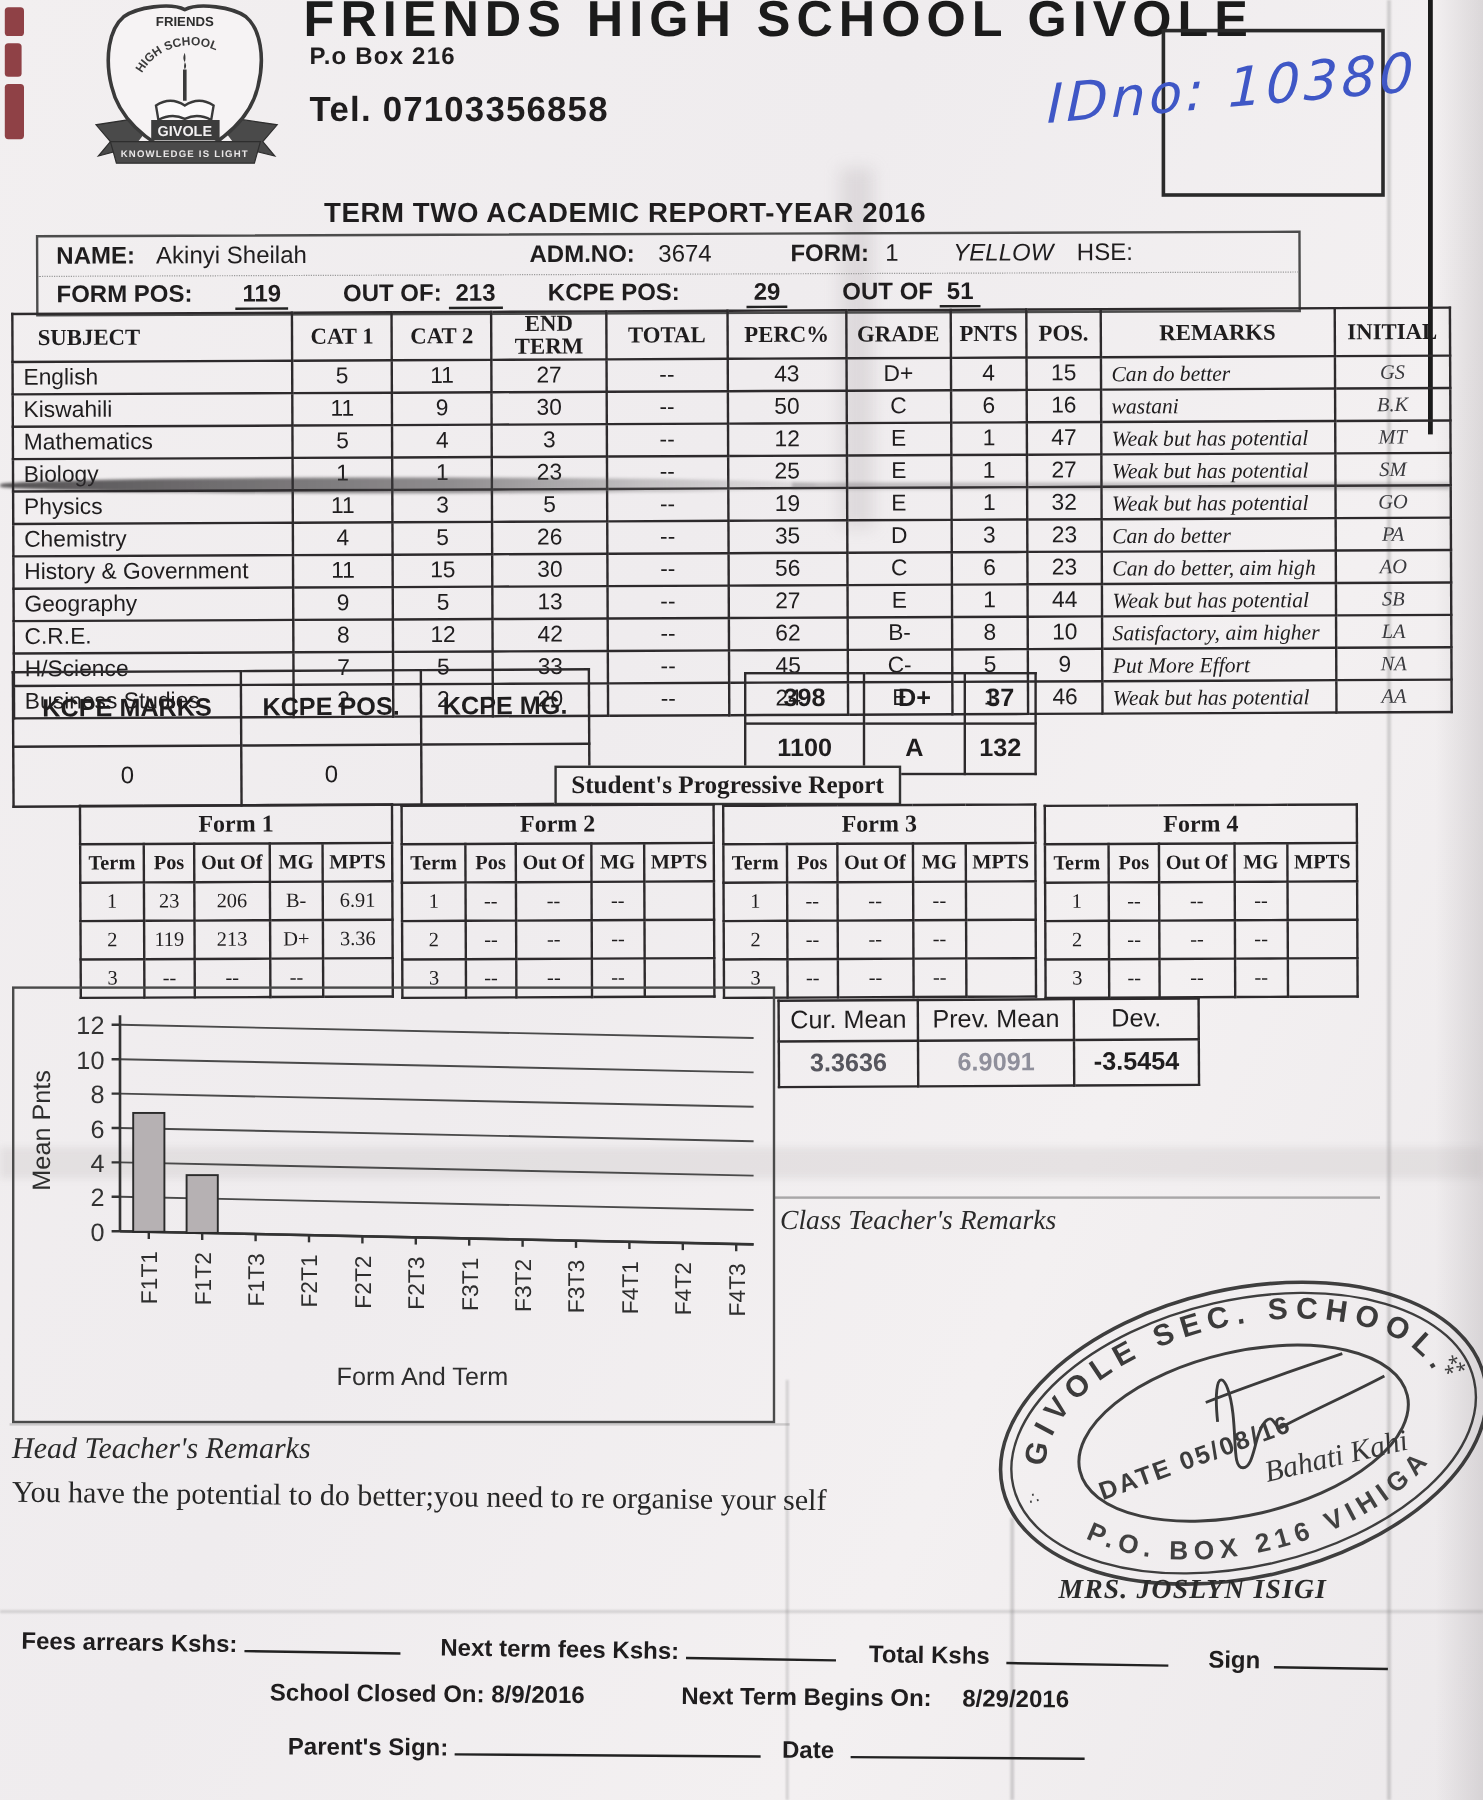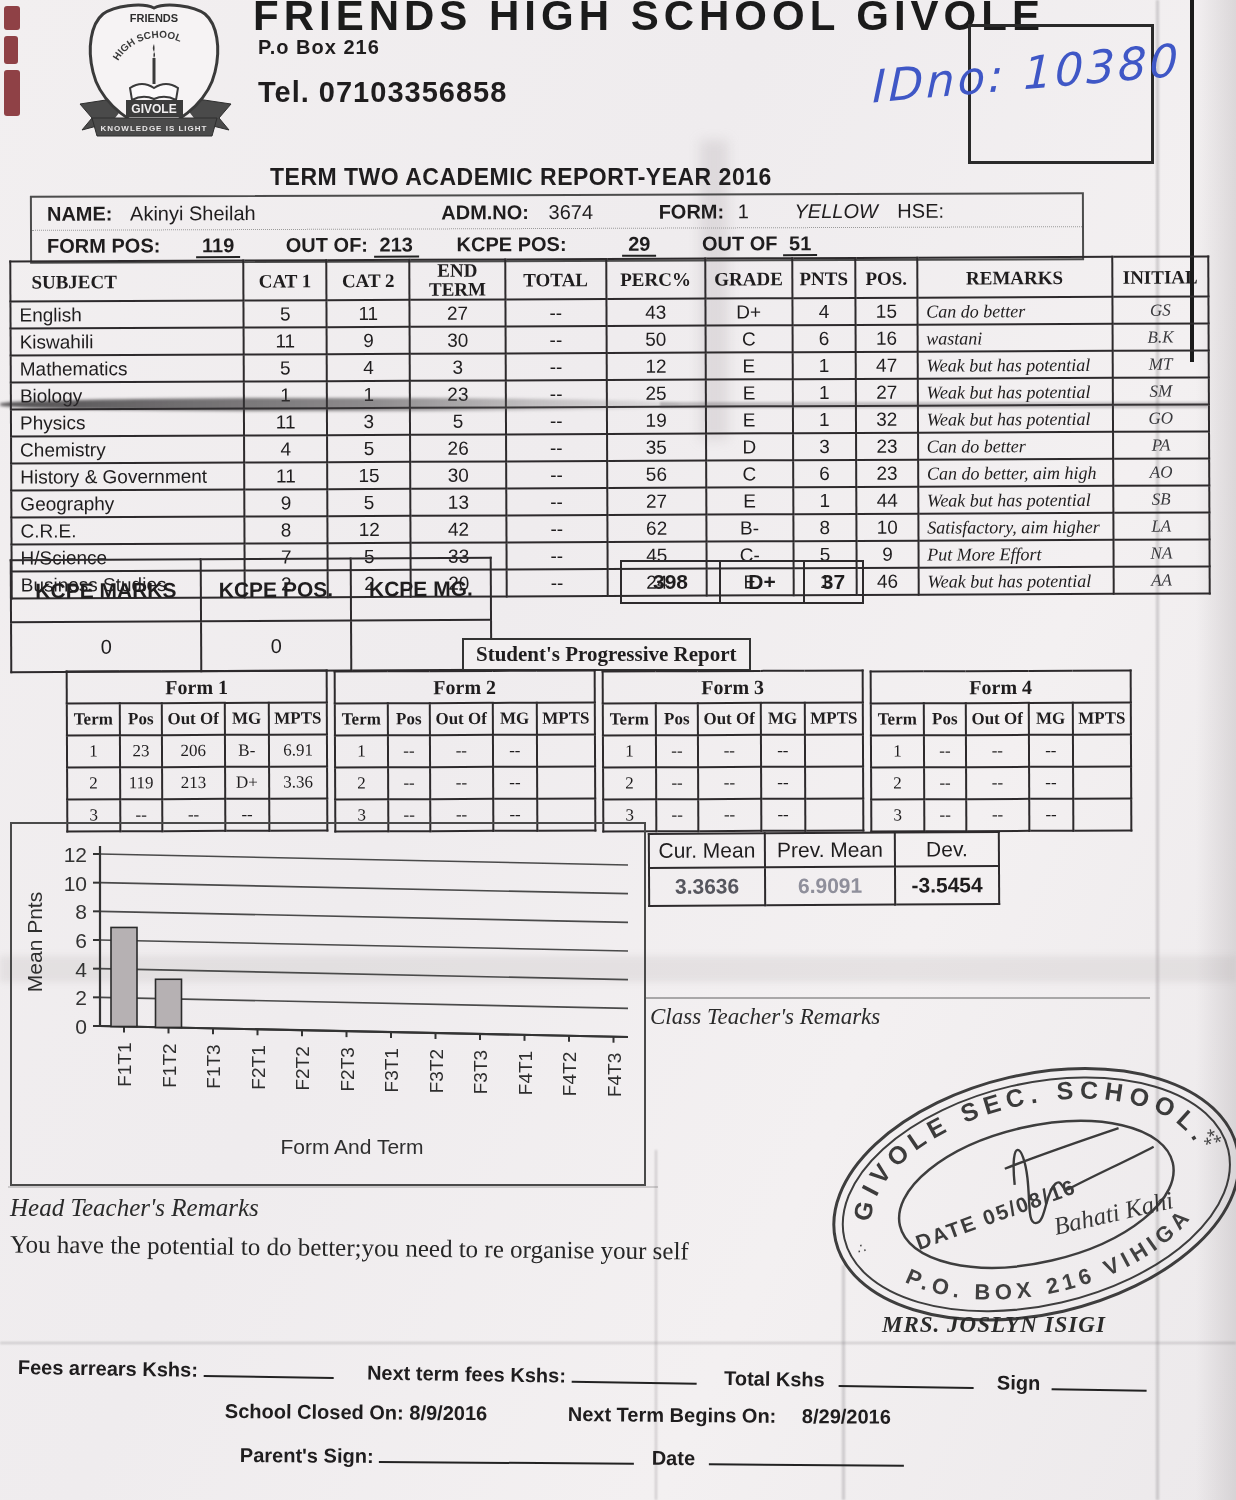--- a/index.html
+++ b/index.html
@@ -340,20 +340,25 @@
 
   <table class="abs totals">
     <tbody>
 
         <tr>
           <td class="t-perc">398</td>
           <td class="t-gr">D+</td>
           <td class="t-pn">37</td>
         </tr>
 
+        <tr>
+          <td class="t-perc">1100</td>
+          <td class="t-gr">A</td>
+          <td class="t-pn">132</td>
+        </tr>
       </tbody>
   </table>
 
   <table class="abs kcpe">
     <tbody>
         <tr>
       <th class="k1">KCPE MARKS</th>
       <th class="k2">KCPE POS.</th>
       <th class="k3">KCPE MG.</th>
     </tr>
@@ -624,21 +629,21 @@
 
   <div class="abs sig-name" style="left:882px;top:1312px;">MRS. JOSLYN ISIGI</div>
 
   <div class="abs foot" style="left:18px;top:1356px;width:1180px;transform:rotate(.9deg);transform-origin:left top;">
     <span class="lbl">Fees arrears Kshs:</span>
     <span class="sline" style="width:130px;"></span>
     <span class="lbl" style="margin-left:28px;">Next term fees Kshs:</span>
     <span class="sline" style="width:125px;"></span>
     <span class="lbl" style="margin-left:22px;">Total Kshs</span>
     <span class="sline" style="width:135px;margin-left:8px;"></span>
-    <span class="lbl" style="margin-left:18px;">Sign</span>
+    <span class="lbl" style="margin-left:28px;">Sign</span>
     <span class="sline" style="width:95px;margin-left:6px;"></span>
   </div>
 
   <div class="abs foot" style="left:225px;top:1400px;width:950px;transform:rotate(.5deg);transform-origin:left top;">
     <span class="lbl">School Closed On:</span>
     <span style="font-weight:600;">8/9/2016</span>
     <span class="lbl" style="margin-left:75px;">Next Term Begins On:</span>
     <span style="margin-left:20px;font-weight:600;">8/29/2016</span>
   </div>
 

